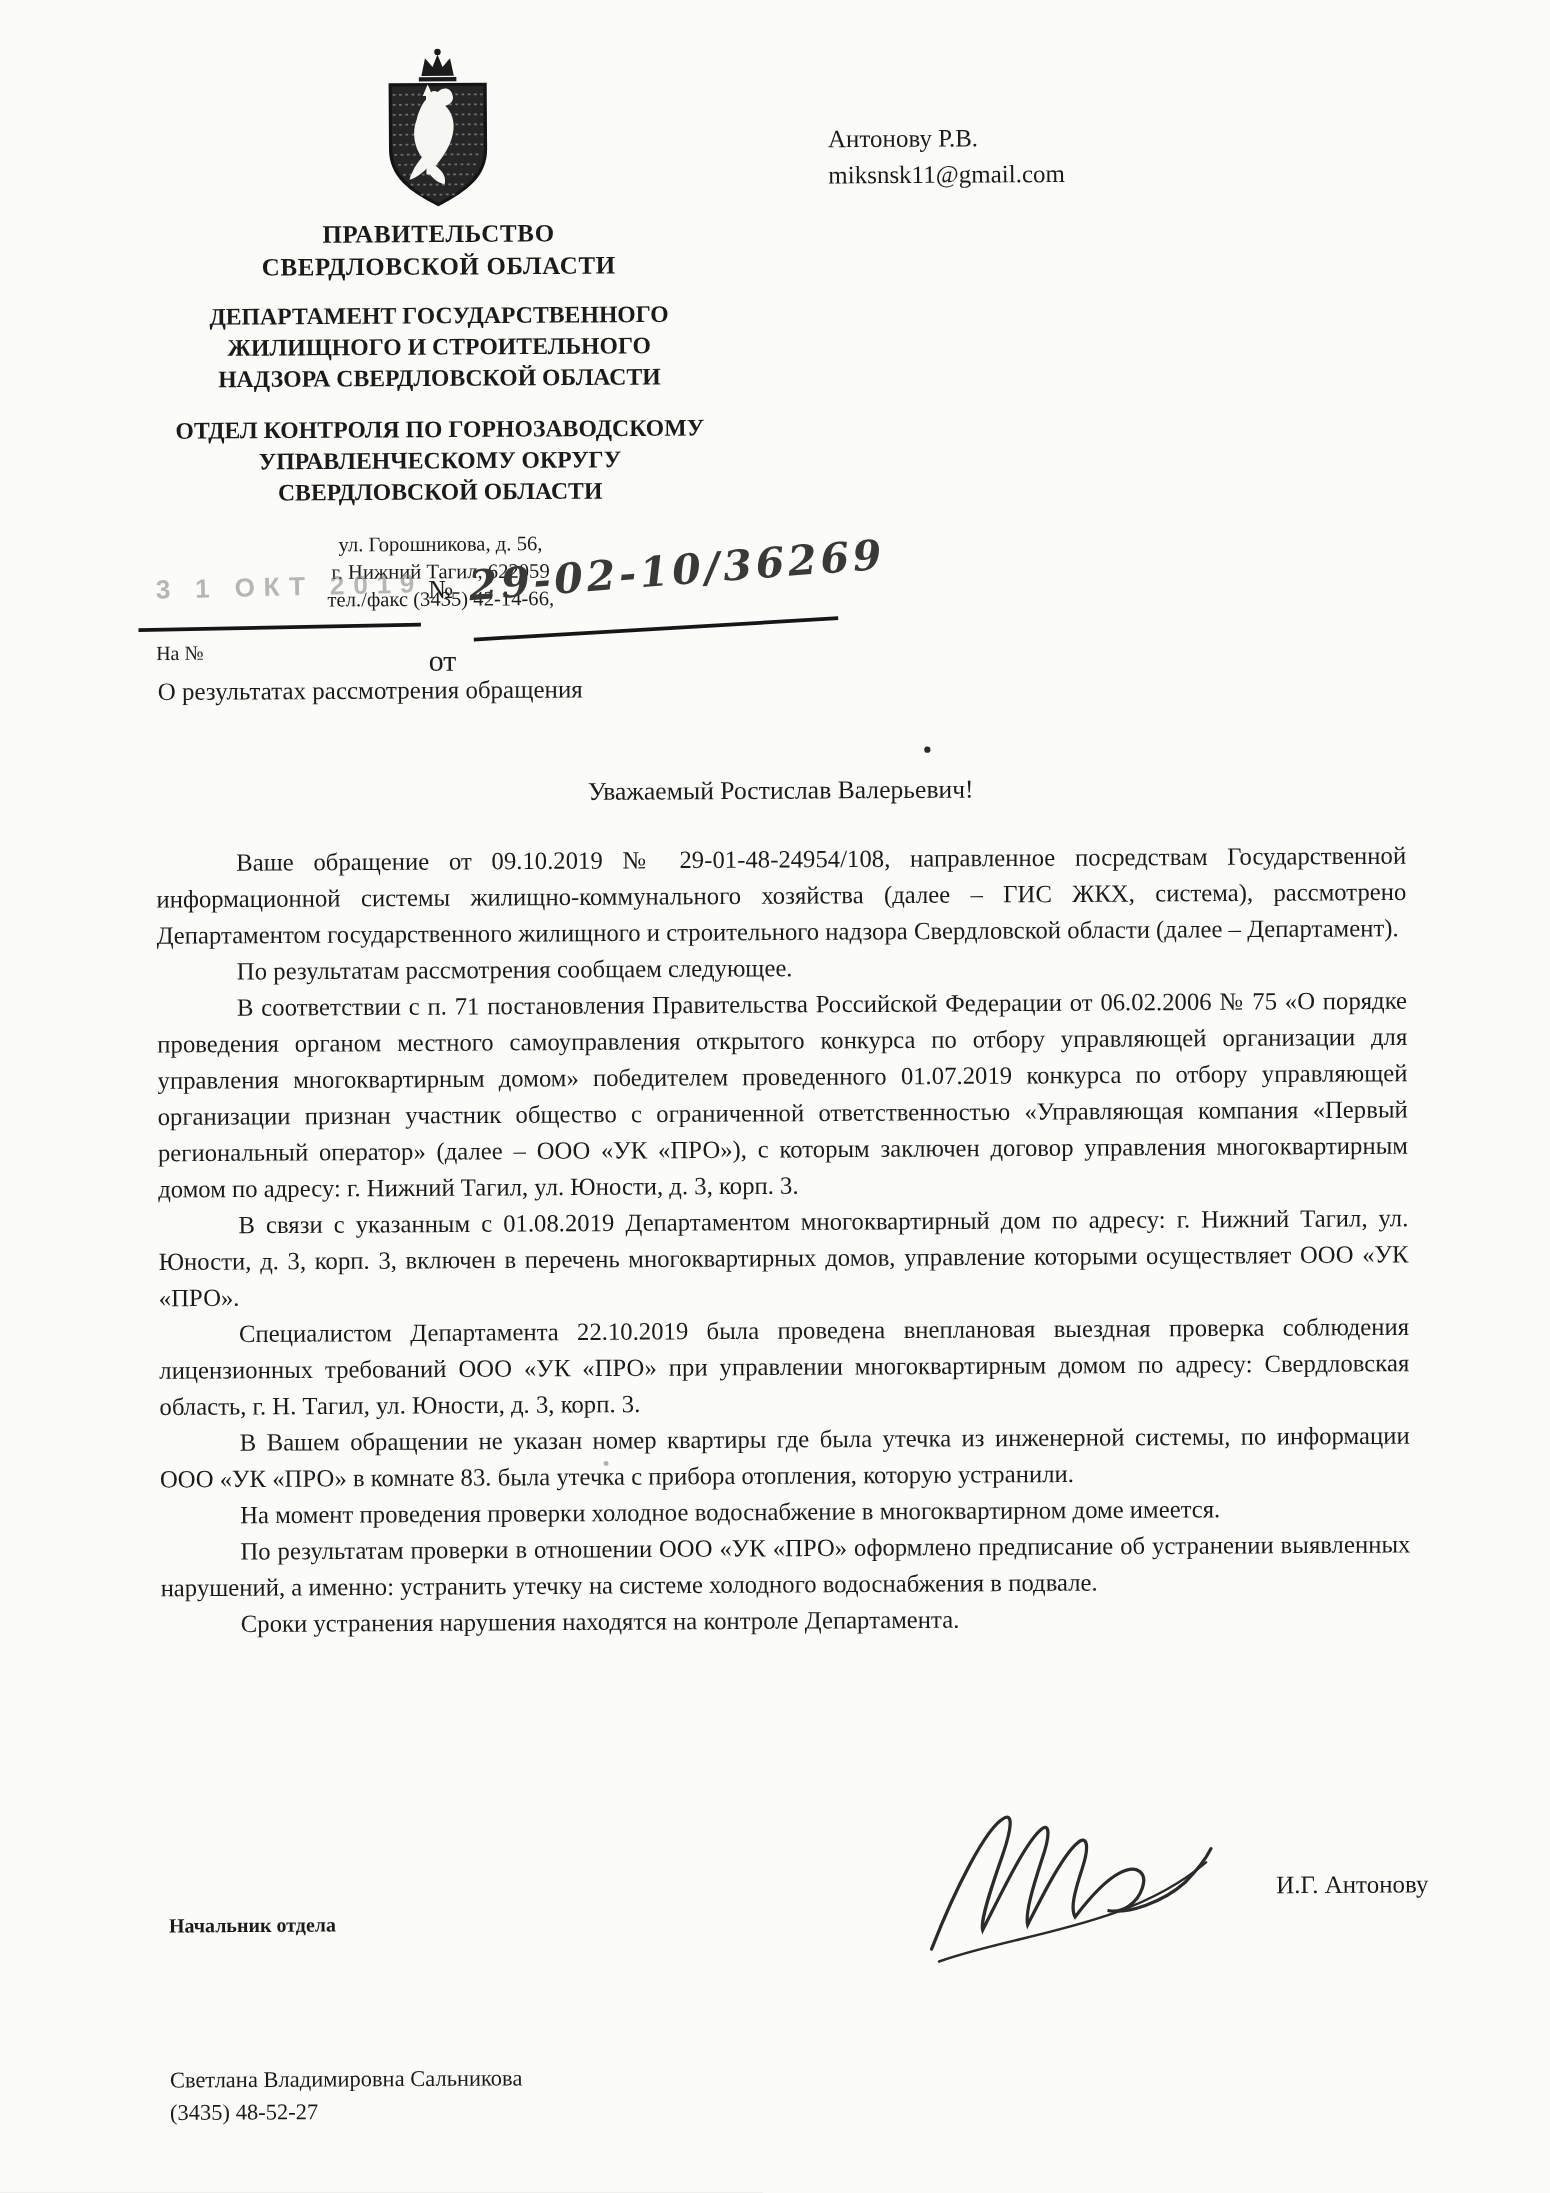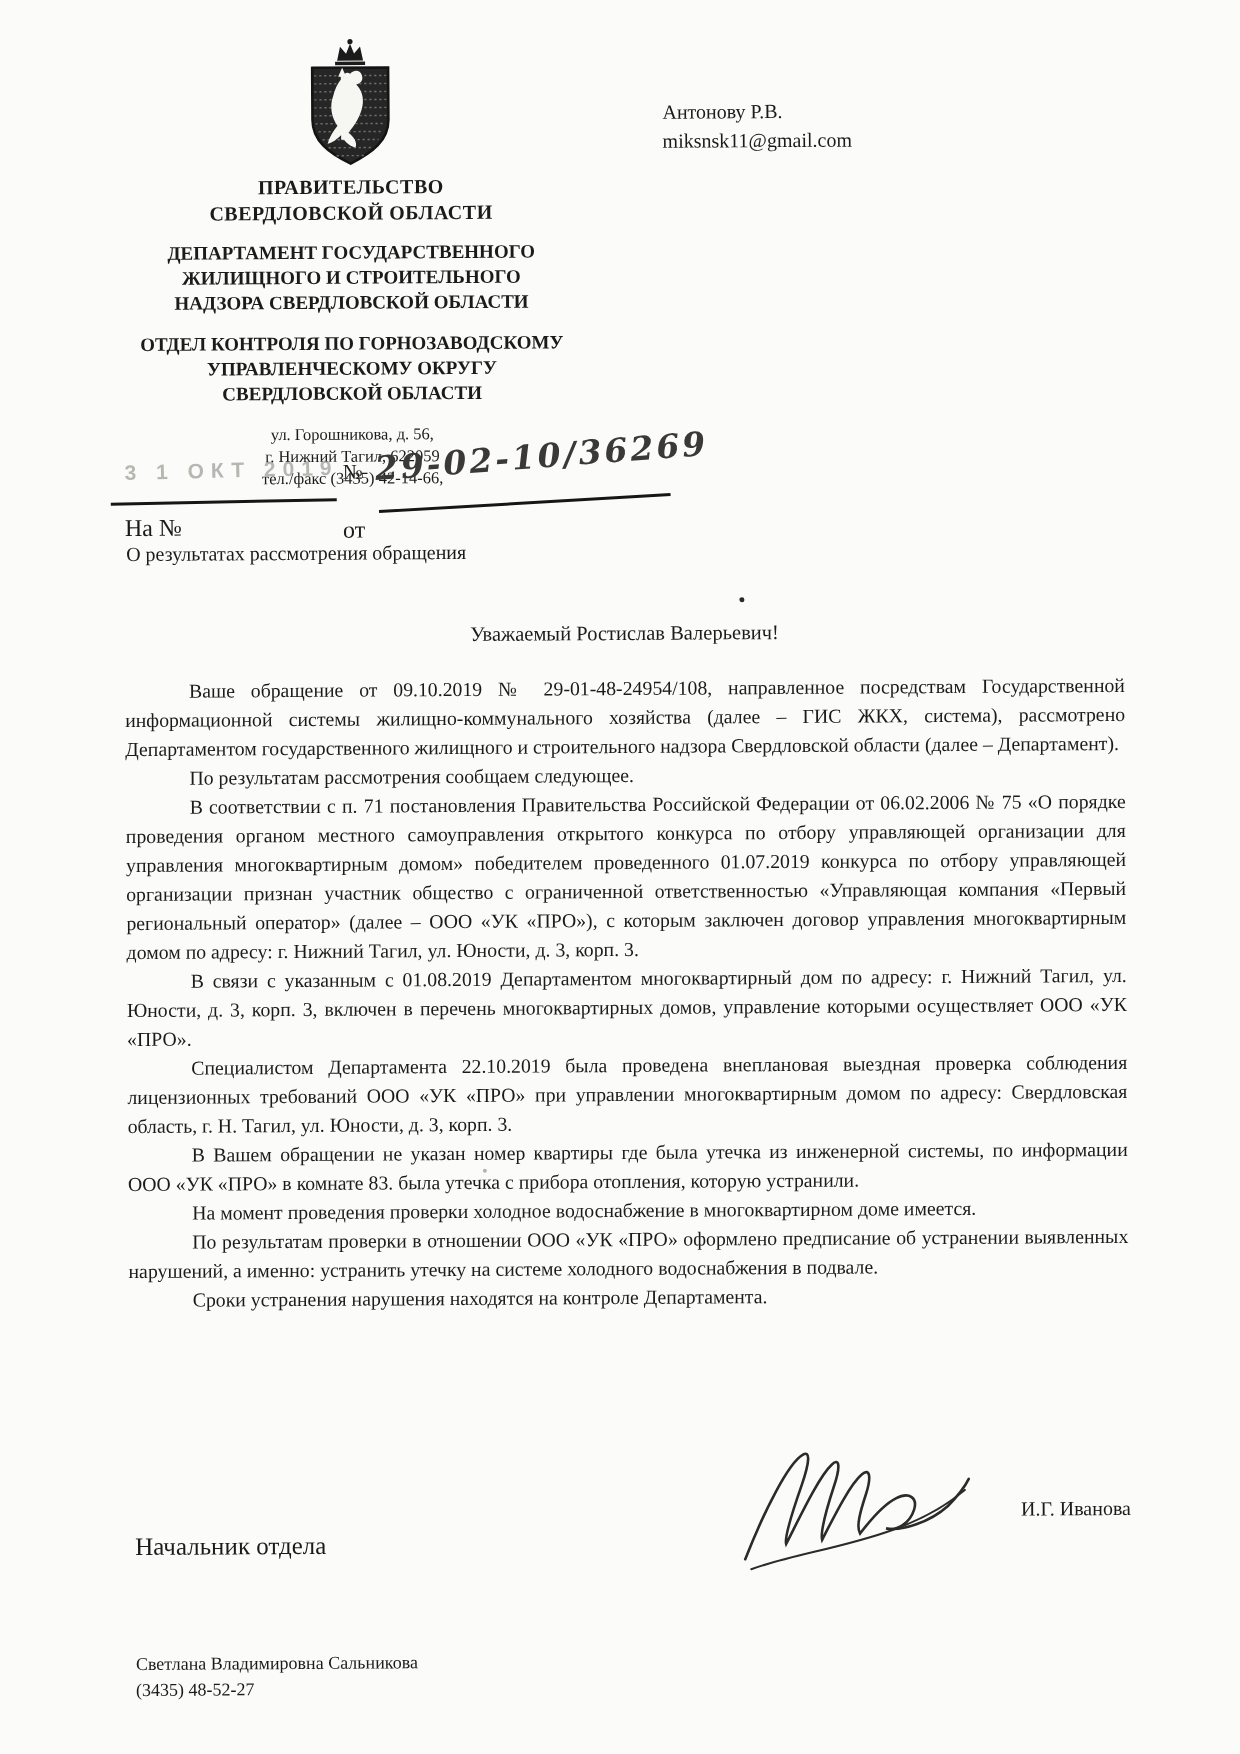--- a/index.html
+++ b/index.html
@@ -32,32 +32,32 @@
     transform:rotate(-1deg); white-space:nowrap;
   }
   .line-stamp { position:absolute; left:112px; top:498px; width:226px; border-top:3px solid #161616; transform:rotate(-0.8deg); }
   .num-label { position:absolute; left:344px; top:458px; font-size:21px; }
   .handwritten-number {
     position:absolute; left:376px; top:436px;
     font-family:"DejaVu Serif",serif; font-style:italic; font-weight:bold;
     font-size:33px; letter-spacing:3px; color:#3a3935; transform:rotate(-4deg); white-space:nowrap;
   }
   .line-number { position:absolute; left:380px; top:501px; width:292px; border-top:3px solid #161616; transform:rotate(-3deg); }
-  .na-label { position:absolute; left:126px; top:512px; font-size:24px; }
+  .na-label { position:absolute; left:126px; top:512px; font-size:16px; }
   .ot-label { position:absolute; left:344px; top:515px; font-size:24px; }
 
   .subject { position:absolute; left:127px; top:540px; font-size:20px; }
 
   
   .salutation { position:absolute; left:125px; top:622px; width:1000px; text-align:center; font-size:20.5px; }
   .body-text { position:absolute; left:125px; top:674px; width:1000px; font-size:19.8px; line-height:29px; text-align:justify; }
   .body-text p { margin:0; text-indent:64px; }
 
   
-  .sig-position { position:absolute; left:130px; top:1530px; font-size:25px; }
+  .sig-position { position:absolute; left:130px; top:1530px; font-size:16px;font-weight:bold; }
   .sig-mark { position:absolute; left:728px; top:1448px; }
   .sig-name { position:absolute; left:1016px; top:1500px; font-size:20px; }
 
   
   .executor { position:absolute; left:130px; top:1648px; font-size:18px; line-height:26px; }
 
   .speck { position:absolute; background:#2a2a2a; border-radius:50%; }
   .speck-1 { left:740px; top:598px; width:5px; height:5px; }
   .speck-2 { left:480px; top:1168px; width:4px; height:4px; opacity:0.35; }
 </style>
@@ -140,21 +140,21 @@
 
     <div class="sig-position">Начальник отдела</div>
     <span class="sig-mark">
       <svg width="240" height="130" viewBox="0 0 240 130" aria-hidden="true">
         <g fill="none" stroke="#2b2b2b" stroke-width="2.6" stroke-linecap="round">
           <path d="M12 112 C 32 62, 56 16, 70 8 C 78 3, 77 15, 69 38 C 59 66, 51 90, 53 97 C 67 70, 86 30, 99 18 C 107 10, 108 20, 101 40 C 93 64, 87 84, 89 93 C 101 70, 117 38, 129 28 C 137 21, 139 30, 133 48 C 127 66, 123 80, 127 87 C 137 74, 151 58, 163 52 C 177 45, 185 52, 181 64 C 177 76, 165 85, 153 82 C 169 85, 197 76, 215 60 C 225 50, 232 41, 236 33"></path>
           <path d="M18 122 C 80 100, 170 96, 232 44" stroke-width="2"></path>
         </g>
       </svg>
     </span>
-    <div class="sig-name">И.Г. Иванова</div>
+    <div class="sig-name">И.Г. Антонову</div>
 
     <div class="executor">
       <div>Светлана Владимировна Сальникова</div>
       <div>(3435) 48-52-27</div>
     </div>
 
     <div class="speck speck-1"></div>
     <div class="speck speck-2"></div>
   </div>
 </div>

